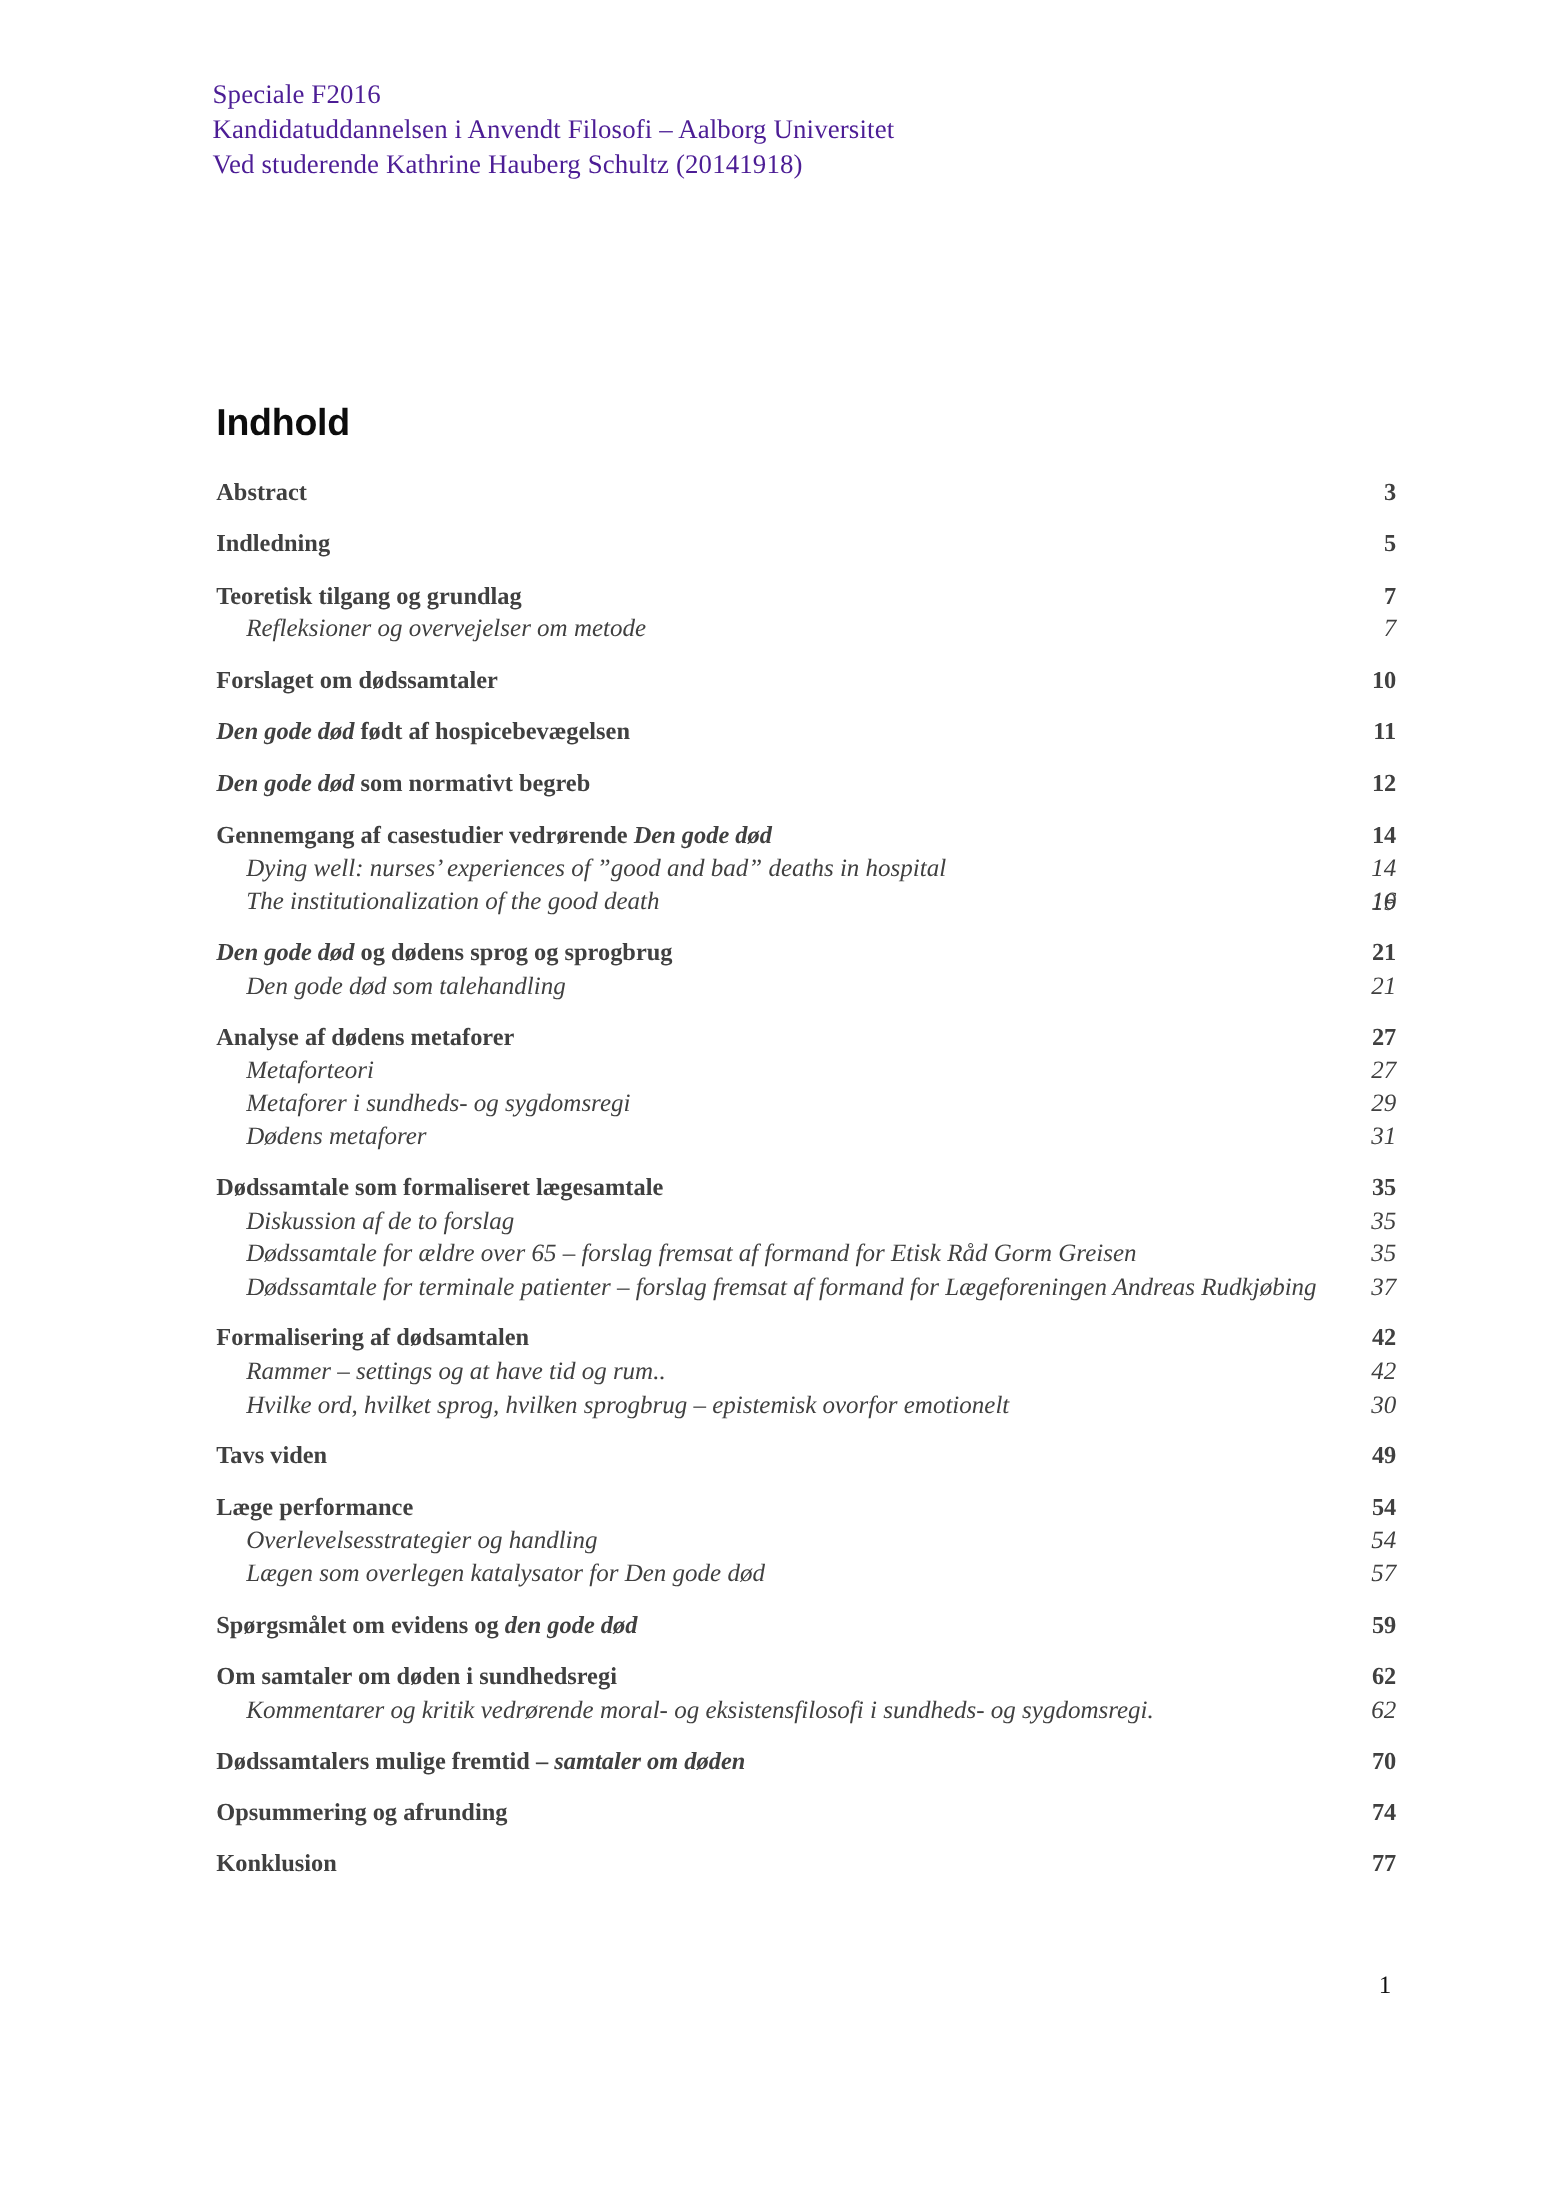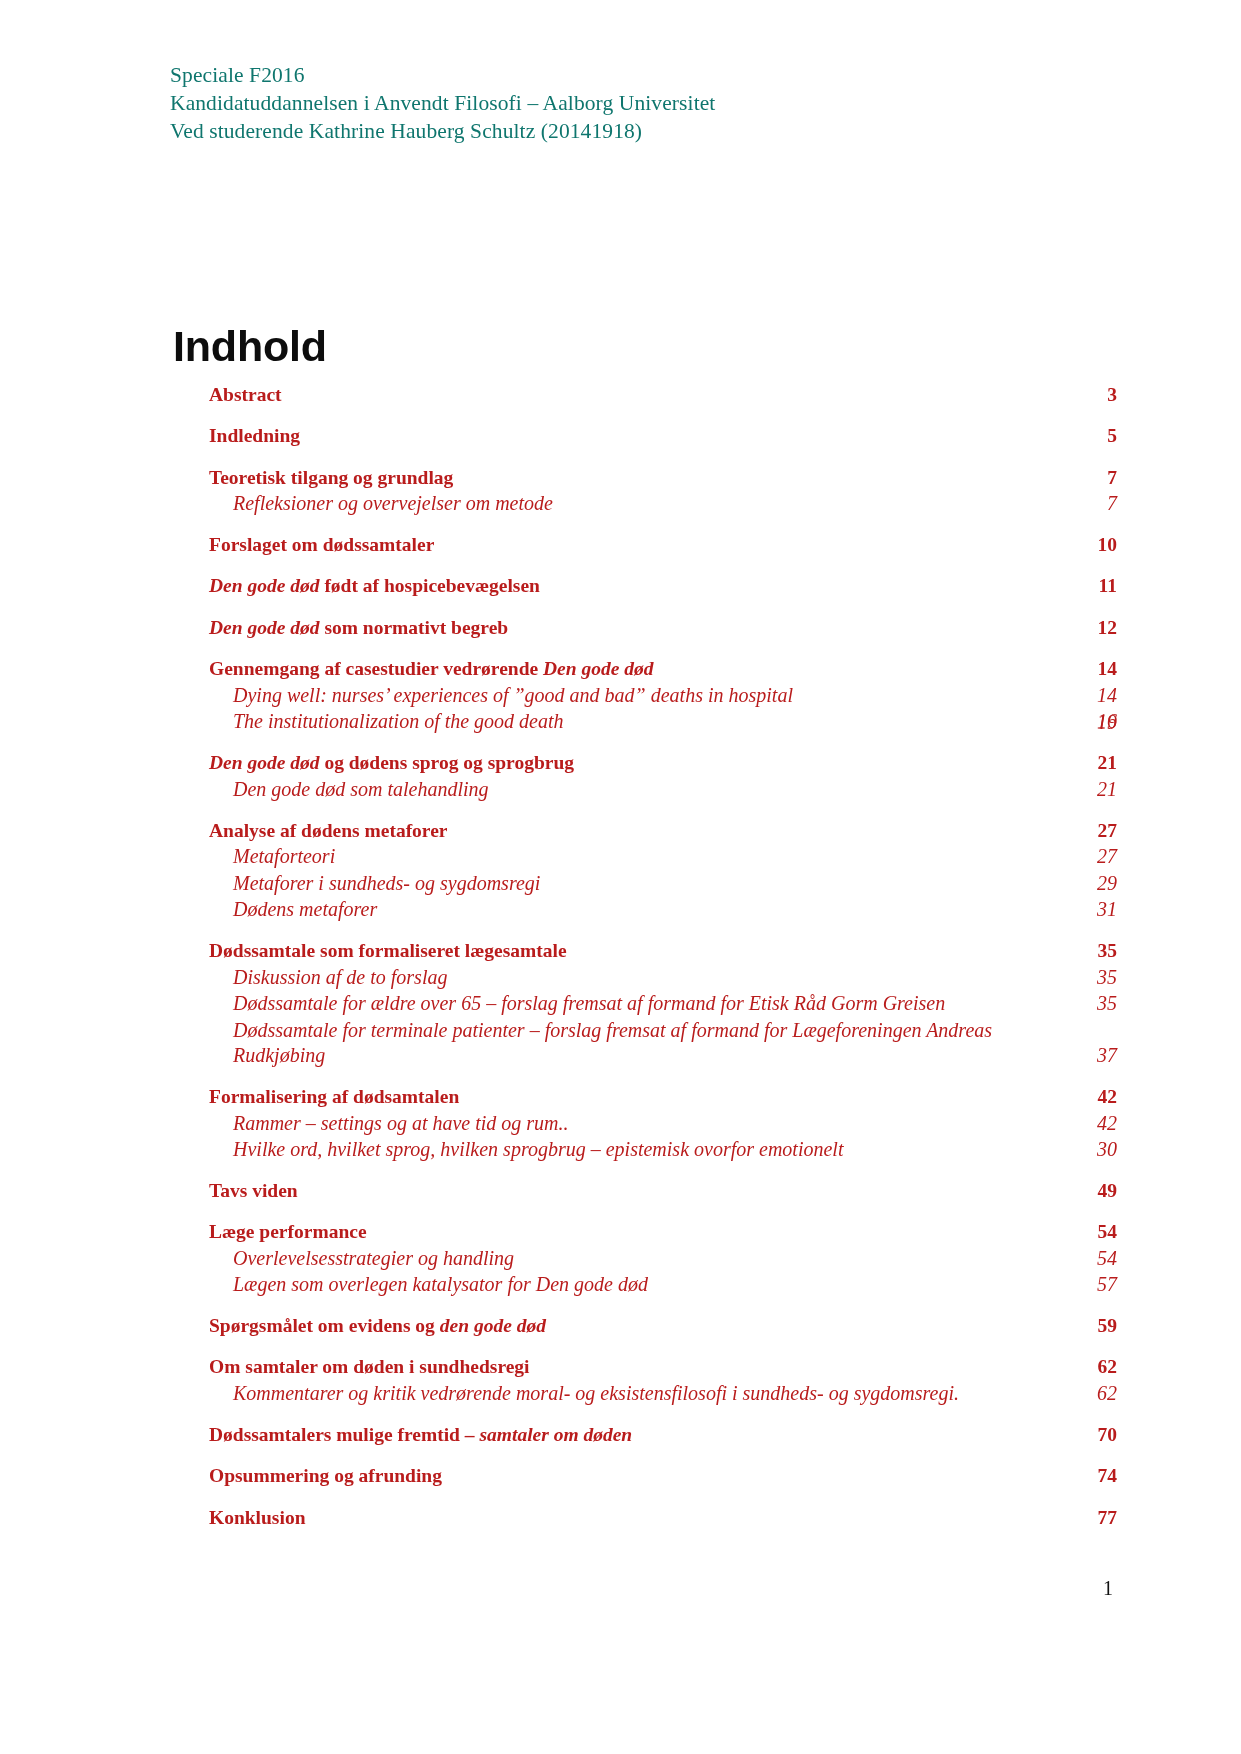--- a/index.html
+++ b/index.html
@@ -19,52 +19,51 @@
     box-sizing: border-box;
     overflow: hidden;
   }
   .doc-header {
     position: absolute;
     left: 170px;
     top: 62px;
     font-family: "Liberation Serif", serif;
     font-size: 21.5px;
     line-height: 1.30;
-    color: #0f766e;
+    color: #4c1d95;
     letter-spacing: 0.1px;
   }
   .doc-header div { white-space: nowrap; }
 
   .toc-title {
     position: absolute;
     left: 173px;
     top: 322px;
     font-family: "Liberation Sans", sans-serif;
-    font-size: 43px;
+    font-size: 30px;
     font-weight: bold;
     color: #0d0d0d;
     letter-spacing: -0.2px;
   }
 
   .toc {
     position: absolute;
     left: 173px;
     top: 383px;
     width: 944px;
   }
 
   .toc-entry {
     position: relative;
     display: block;
     font-size: 19.5px;
     line-height: 1.27;
     padding-right: 54px;
     box-sizing: border-box;
-    color: #b91c1c;
-    margin-left: 36px;
+    color: #404040;
   }
   .toc-entry .label {
     display: inline;
   }
   .toc-entry .pageno {
     position: absolute;
     right: 0;
     bottom: 0;
     text-align: right;
     width: 44px;

